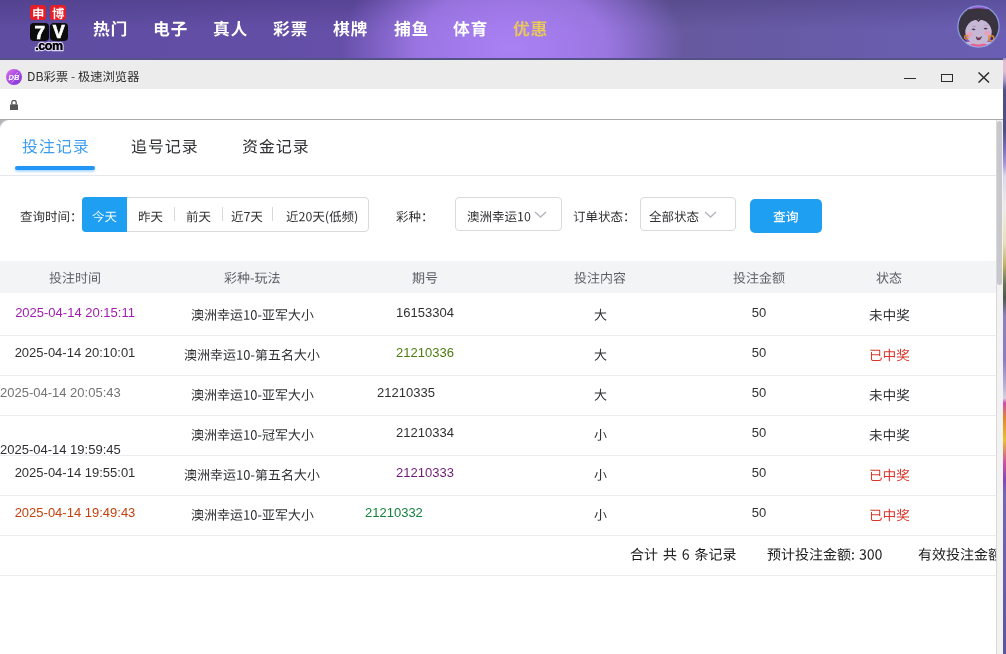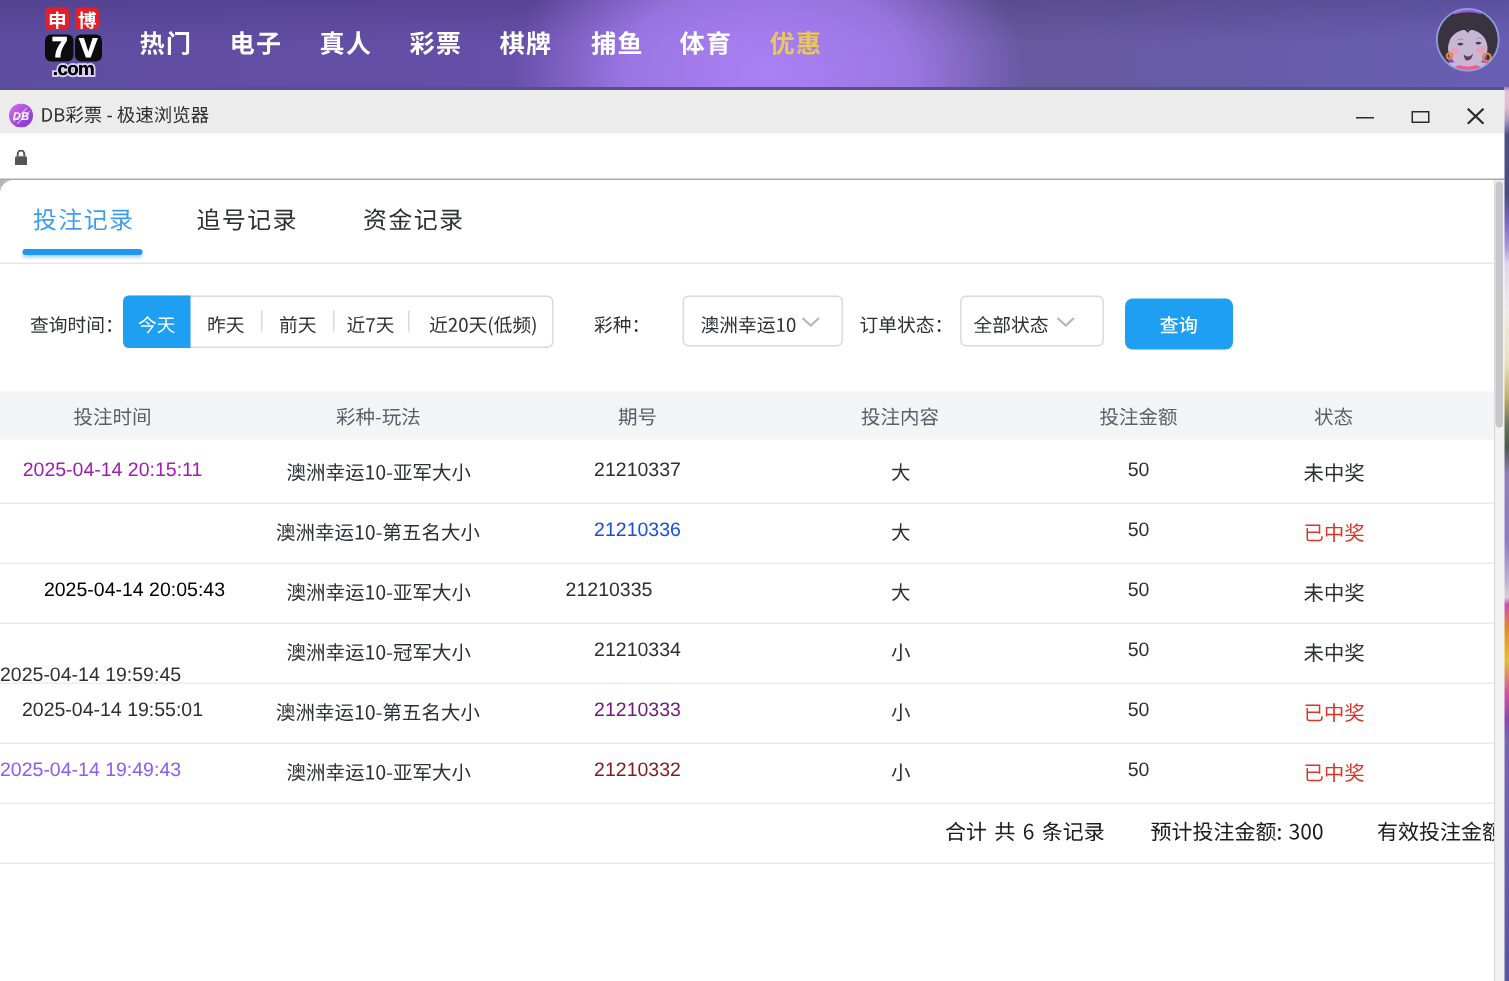--- a/index.html
+++ b/index.html
@@ -259,56 +259,58 @@
         </svg>
       </div>
       <div style="position:absolute;left:0px;top:184.8px;width:150px;height:20px;line-height:20px;
 text-align:center;font:13px 'Liberation Sans',sans-serif;color:#a21caf">2025-04-14 20:15:11</div>
       <div style="position:absolute;left:190.5px;top:188.3px">
         <svg width="122.9" height="13" viewBox="0 0 122.9 13" style="overflow:visible;display:block">
           <path d="M5.8 3.5C6.1 3.9 6.5 4.5 6.7 4.8L7.3 4.5C7.1 4.2 6.8 3.6 6.4 3.2ZM9.4 3.2C9.3 3.6 8.9 4.2 8.7 4.6L9.2 4.8C9.5 4.5 9.8 4 10.1 3.5ZM8.5 6.1C8.9 6.6 9.5 7.2 9.8 7.6L10.3 7.2C10 6.8 9.4 6.2 9 5.7ZM1.1 1.6C1.8 2 2.7 2.6 3.2 3L3.8 2.2C3.3 1.9 2.4 1.3 1.7 0.9ZM0.5 5.1C1.2 5.5 2.2 6.1 2.7 6.4L3.2 5.7C2.7 5.3 1.8 4.8 1.1 4.4ZM0.8 12 1.7 12.6C2.2 11.4 2.9 9.8 3.4 8.4L2.7 7.9C2.1 9.3 1.3 11 0.8 12ZM7.6 3.1V5H5.6V5.7H7.1C6.7 6.2 6.1 6.8 5.5 7.1C5.7 7.2 5.8 7.5 5.9 7.7C6.5 7.3 7.2 6.7 7.6 6.1V7.7H8.3V5.7H10.5V5H8.3V3.1ZM7.5 0.8C7.4 1.1 7.3 1.6 7.1 2.1H4.3V8.5H5.2V2.9H10.9V8.4H11.8V2.1H8.1L8.6 1ZM7.5 8.3C7.5 8.5 7.5 8.8 7.4 9H3.6V9.9H7.1C6.6 10.9 5.6 11.6 3.4 11.9C3.5 12.1 3.8 12.5 3.9 12.8C6.2 12.3 7.4 11.5 8 10.2C8.7 11.6 10 12.4 12 12.7C12.1 12.5 12.4 12.1 12.6 11.9C10.7 11.7 9.4 11 8.7 9.9H12.3V9H8.4C8.4 8.8 8.4 8.5 8.5 8.3Z M18.4 1.1V5.6C18.4 8 18.2 10.3 16.6 12.2C16.8 12.3 17.2 12.6 17.4 12.7C19.1 10.7 19.3 8.2 19.3 5.6V1.1ZM17.3 4.5C17.1 5.5 16.8 6.8 16.3 7.6L17 8C17.6 7.2 17.9 5.8 18.1 4.7ZM19.3 4.9C19.7 5.8 20.1 7 20.2 7.8L20.9 7.5C20.8 6.7 20.5 5.5 20 4.7ZM14.1 1.6C14.8 2 15.7 2.6 16.2 3.1L16.8 2.3C16.3 1.9 15.3 1.3 14.6 0.9ZM13.5 5.1C14.2 5.5 15.2 6.1 15.7 6.4L16.3 5.7C15.8 5.3 14.8 4.8 14 4.4ZM13.8 12.1 14.6 12.6C15.2 11.4 15.9 9.8 16.3 8.4L15.6 7.9C15 9.4 14.3 11.1 13.8 12.1ZM23.9 1.1V7.1C23.7 6.3 23.2 5.2 22.7 4.4L22 4.7V1.3H21.1V12.5H22V4.9C22.6 5.8 23.1 7 23.3 7.8L23.9 7.5V12.7H24.9V1.1Z M27.7 7.3V8.1H32V9.7H27V10.5H32V12.8H33V10.5H38V9.7H33V8.1H37.4V7.3H35C35.4 6.8 35.7 6.2 36 5.7L35 5.4C34.8 5.9 34.4 6.7 34.1 7.3H30.2L30.9 7C30.7 6.6 30.4 5.9 30.1 5.4H38.4V4.5H33V3H37V2.2H33V0.8H32V2.2H28V3H32V4.5H26.6V5.4H30L29.1 5.6C29.4 6.1 29.7 6.8 29.9 7.3Z M43.9 1.6V2.5H50.5V1.6ZM39.9 2.1C40.7 2.6 41.7 3.4 42.2 3.8L42.9 3.1C42.3 2.7 41.3 2 40.5 1.5ZM43.9 10.2C44.3 10 44.8 9.9 49.7 9.5L50.2 10.5L51.1 10C50.6 9 49.6 7.3 48.8 6.1L47.9 6.5C48.4 7.1 48.8 7.9 49.3 8.7L45 9C45.7 8 46.3 6.7 46.9 5.5H51.4V4.6H43.1V5.5H45.7C45.2 6.8 44.5 8.1 44.3 8.4C44 8.8 43.8 9.1 43.5 9.2C43.7 9.4 43.8 9.9 43.9 10.2ZM42.3 5.3H39.5V6.2H41.3V10.4C40.8 10.6 40.1 11.2 39.5 11.9L40.2 12.8C40.8 11.9 41.5 11.2 41.9 11.2C42.2 11.2 42.6 11.6 43.2 11.9C44.1 12.5 45.2 12.6 46.8 12.6C48.2 12.6 50.4 12.6 51.3 12.5C51.3 12.2 51.4 11.7 51.6 11.4C50.2 11.6 48.3 11.7 46.8 11.7C45.3 11.7 44.2 11.6 43.4 11C42.9 10.7 42.5 10.5 42.3 10.3Z M53.1 11.7H58.4V10.7H56.5V2.2H55.5C55 2.5 54.4 2.7 53.6 2.8V3.6H55.3V10.7H53.1Z M62.8 11.9C64.6 11.9 65.8 10.2 65.8 6.9C65.8 3.6 64.6 2 62.8 2C61 2 59.9 3.6 59.9 6.9C59.9 10.2 61 11.9 62.8 11.9ZM62.8 10.9C61.8 10.9 61 9.7 61 6.9C61 4.1 61.8 2.9 62.8 2.9C63.9 2.9 64.6 4.1 64.6 6.9C64.6 9.7 63.9 10.9 62.8 10.9Z M67 8.5H70.4V7.6H67Z M81.8 4.4C81.4 5.7 80.5 7.5 79.8 8.7L80.7 9C81.4 7.9 82.2 6.2 82.8 4.7ZM72 4.7C72.7 6.1 73.5 8 73.8 9.1L74.7 8.7C74.3 7.6 73.6 5.8 72.9 4.4ZM71.9 1.6V2.5H75.3V11H71.5V12H83.4V11H79.4V2.5H83.1V1.6ZM76.3 11V2.5H78.4V11Z M84.9 1.3V4.1H85.9V2.2H95V4.1H96V1.3ZM86.7 8.2C86.8 8.1 87.2 8 88 8H90.4V9.7H84.9V10.6H90.4V12.7H91.4V10.6H96V9.7H91.4V8H95L95 7.2H91.4V5.7H90.4V7.2H87.6C88.1 6.5 88.5 5.8 88.9 5H94.6V4.2H89.3C89.5 3.7 89.6 3.3 89.8 2.9L88.8 2.6C88.6 3.1 88.4 3.7 88.2 4.2H86.3V5H87.8C87.5 5.7 87.2 6.2 87.1 6.5C86.8 6.9 86.6 7.2 86.3 7.3C86.5 7.6 86.6 8 86.7 8.2Z M102.9 0.8C102.9 1.8 102.9 3.1 102.7 4.5H97.7V5.5H102.6C102 8 100.8 10.5 97.5 11.9C97.8 12.1 98.1 12.5 98.2 12.7C101.4 11.3 102.8 8.8 103.5 6.3C104.5 9.2 106.1 11.5 108.7 12.7C108.8 12.4 109.1 12 109.4 11.8C106.9 10.8 105.2 8.4 104.3 5.5H109.2V4.5H103.8C104 3.1 104 1.8 104 0.8Z M116 1V11.4C116 11.6 115.9 11.7 115.6 11.7C115.3 11.8 114.4 11.8 113.5 11.7C113.6 12 113.8 12.5 113.9 12.7C115.1 12.8 115.9 12.7 116.4 12.6C116.8 12.4 117 12.1 117 11.4V1ZM119.1 4.3C120.2 6.1 121.3 8.6 121.6 10.1L122.6 9.7C122.3 8.1 121.2 5.7 120 3.9ZM112.6 4C112.2 5.8 111.5 8 110.4 9.4C110.6 9.5 111.1 9.7 111.3 9.9C112.5 8.5 113.2 6.1 113.7 4.2Z" fill="#2f3033"></path>
         </svg>
       </div>
       <div style="position:absolute;left:365px;top:184.8px;width:120px;height:20px;line-height:20px;
-text-align:center;font:13px 'Liberation Sans',sans-serif;color:#2f3033">21210337</div>
+text-align:center;font:13px 'Liberation Sans',sans-serif;color:#2f3033">16153304</div>
       <div style="position:absolute;left:593.5px;top:188.3px">
         <svg width="13.0" height="13" viewBox="0 0 13.0 13" style="overflow:visible;display:block">
           <path d="M6 0.8C6 1.8 6 3.1 5.8 4.5H0.8V5.5H5.6C5.1 8 3.8 10.5 0.6 11.9C0.8 12.1 1.1 12.5 1.3 12.7C4.5 11.3 5.9 8.8 6.5 6.3C7.5 9.2 9.2 11.5 11.7 12.7C11.9 12.4 12.2 12 12.5 11.8C9.9 10.8 8.2 8.4 7.3 5.5H12.2V4.5H6.8C7 3.1 7 1.8 7 0.8Z" fill="#2f3033"></path>
         </svg>
       </div>
       <div style="position:absolute;left:699px;top:184.8px;width:120px;height:20px;line-height:20px;
 text-align:center;font:13px 'Liberation Sans',sans-serif;color:#2f3033">50</div>
       <div style="position:absolute;left:868.6px;top:188.0px">
         <svg width="40.8" height="13.6" viewBox="0 0 40.8 13.6" style="overflow:visible;display:block">
           <path d="M6.2 0.8V3H1.8V4.1H6.2V6.4H0.8V7.4H5.7C4.4 9.2 2.4 10.9 0.5 11.7C0.7 11.9 1 12.3 1.2 12.6C3 11.6 4.9 10 6.2 8.2V13.3H7.3V8.2C8.6 10 10.6 11.7 12.4 12.6C12.6 12.3 12.9 11.9 13.1 11.7C11.2 10.9 9.2 9.2 7.9 7.4H12.8V6.4H7.3V4.1H11.9V3H7.3V0.8Z M19.8 0.8V3.3H14.9V9.7H15.9V8.9H19.8V13.3H20.9V8.9H24.8V9.6H25.9V3.3H20.9V0.8ZM15.9 7.9V4.2H19.8V7.9ZM24.8 7.9H20.9V4.2H24.8Z M28.2 1.9C28.7 2.6 29.3 3.5 29.5 4.1L30.3 3.6C30.1 3 29.5 2.2 29 1.5ZM33.5 7.5C33.5 7.8 33.4 8.2 33.3 8.5H28V9.4H33C32.4 10.9 31.1 12 27.8 12.5C28 12.7 28.2 13.1 28.3 13.3C31.7 12.7 33.2 11.6 34 9.8C35 11.8 36.9 12.8 39.6 13.2C39.8 13 40 12.6 40.3 12.3C37.5 12 35.7 11.2 34.8 9.4H40V8.5H34.4C34.5 8.2 34.5 7.8 34.6 7.5ZM27.8 5.8 28.3 6.7C29.1 6.3 30 5.8 31 5.2V7.5H32V0.8H31V4.3C29.8 4.9 28.6 5.5 27.8 5.8ZM35.3 0.8C34.8 1.8 33.7 2.9 32.5 3.5C32.7 3.7 33 4.1 33.1 4.3C33.8 3.9 34.4 3.4 35 2.8H38.8C38.3 3.8 37.6 4.6 36.7 5.2C36.2 4.7 35.5 4 35 3.5L34.2 4C34.8 4.5 35.4 5.1 35.8 5.6C34.8 6.1 33.6 6.4 32.3 6.6C32.5 6.8 32.8 7.2 32.9 7.5C36.2 6.9 39 5.5 40.1 2.2L39.5 1.9L39.3 2H35.7C36 1.7 36.1 1.4 36.3 1.1Z" fill="#2f3033"></path>
         </svg>
       </div>
       <div style="position:absolute;left:0;top:214.8px;width:996px;height:1px;background:#ebebf0"></div>
+      <div style="position:absolute;left:0px;top:224.8px;width:150px;height:20px;line-height:20px;
+text-align:center;font:13px 'Liberation Sans',sans-serif;color:#2f3033">2025-04-14 20:10:01</div>
       <div style="position:absolute;left:184.0px;top:228.3px">
         <svg width="135.9" height="13" viewBox="0 0 135.9 13" style="overflow:visible;display:block">
           <path d="M5.8 3.5C6.1 3.9 6.5 4.5 6.7 4.8L7.3 4.5C7.1 4.2 6.8 3.6 6.4 3.2ZM9.4 3.2C9.3 3.6 8.9 4.2 8.7 4.6L9.2 4.8C9.5 4.5 9.8 4 10.1 3.5ZM8.5 6.1C8.9 6.6 9.5 7.2 9.8 7.6L10.3 7.2C10 6.8 9.4 6.2 9 5.7ZM1.1 1.6C1.8 2 2.7 2.6 3.2 3L3.8 2.2C3.3 1.9 2.4 1.3 1.7 0.9ZM0.5 5.1C1.2 5.5 2.2 6.1 2.7 6.4L3.2 5.7C2.7 5.3 1.8 4.8 1.1 4.4ZM0.8 12 1.7 12.6C2.2 11.4 2.9 9.8 3.4 8.4L2.7 7.9C2.1 9.3 1.3 11 0.8 12ZM7.6 3.1V5H5.6V5.7H7.1C6.7 6.2 6.1 6.8 5.5 7.1C5.7 7.2 5.8 7.5 5.9 7.7C6.5 7.3 7.2 6.7 7.6 6.1V7.7H8.3V5.7H10.5V5H8.3V3.1ZM7.5 0.8C7.4 1.1 7.3 1.6 7.1 2.1H4.3V8.5H5.2V2.9H10.9V8.4H11.8V2.1H8.1L8.6 1ZM7.5 8.3C7.5 8.5 7.5 8.8 7.4 9H3.6V9.9H7.1C6.6 10.9 5.6 11.6 3.4 11.9C3.5 12.1 3.8 12.5 3.9 12.8C6.2 12.3 7.4 11.5 8 10.2C8.7 11.6 10 12.4 12 12.7C12.1 12.5 12.4 12.1 12.6 11.9C10.7 11.7 9.4 11 8.7 9.9H12.3V9H8.4C8.4 8.8 8.4 8.5 8.5 8.3Z M18.4 1.1V5.6C18.4 8 18.2 10.3 16.6 12.2C16.8 12.3 17.2 12.6 17.4 12.7C19.1 10.7 19.3 8.2 19.3 5.6V1.1ZM17.3 4.5C17.1 5.5 16.8 6.8 16.3 7.6L17 8C17.6 7.2 17.9 5.8 18.1 4.7ZM19.3 4.9C19.7 5.8 20.1 7 20.2 7.8L20.9 7.5C20.8 6.7 20.5 5.5 20 4.7ZM14.1 1.6C14.8 2 15.7 2.6 16.2 3.1L16.8 2.3C16.3 1.9 15.3 1.3 14.6 0.9ZM13.5 5.1C14.2 5.5 15.2 6.1 15.7 6.4L16.3 5.7C15.8 5.3 14.8 4.8 14 4.4ZM13.8 12.1 14.6 12.6C15.2 11.4 15.9 9.8 16.3 8.4L15.6 7.9C15 9.4 14.3 11.1 13.8 12.1ZM23.9 1.1V7.1C23.7 6.3 23.2 5.2 22.7 4.4L22 4.7V1.3H21.1V12.5H22V4.9C22.6 5.8 23.1 7 23.3 7.8L23.9 7.5V12.7H24.9V1.1Z M27.7 7.3V8.1H32V9.7H27V10.5H32V12.8H33V10.5H38V9.7H33V8.1H37.4V7.3H35C35.4 6.8 35.7 6.2 36 5.7L35 5.4C34.8 5.9 34.4 6.7 34.1 7.3H30.2L30.9 7C30.7 6.6 30.4 5.9 30.1 5.4H38.4V4.5H33V3H37V2.2H33V0.8H32V2.2H28V3H32V4.5H26.6V5.4H30L29.1 5.6C29.4 6.1 29.7 6.8 29.9 7.3Z M43.9 1.6V2.5H50.5V1.6ZM39.9 2.1C40.7 2.6 41.7 3.4 42.2 3.8L42.9 3.1C42.3 2.7 41.3 2 40.5 1.5ZM43.9 10.2C44.3 10 44.8 9.9 49.7 9.5L50.2 10.5L51.1 10C50.6 9 49.6 7.3 48.8 6.1L47.9 6.5C48.4 7.1 48.8 7.9 49.3 8.7L45 9C45.7 8 46.3 6.7 46.9 5.5H51.4V4.6H43.1V5.5H45.7C45.2 6.8 44.5 8.1 44.3 8.4C44 8.8 43.8 9.1 43.5 9.2C43.7 9.4 43.8 9.9 43.9 10.2ZM42.3 5.3H39.5V6.2H41.3V10.4C40.8 10.6 40.1 11.2 39.5 11.9L40.2 12.8C40.8 11.9 41.5 11.2 41.9 11.2C42.2 11.2 42.6 11.6 43.2 11.9C44.1 12.5 45.2 12.6 46.8 12.6C48.2 12.6 50.4 12.6 51.3 12.5C51.3 12.2 51.4 11.7 51.6 11.4C50.2 11.6 48.3 11.7 46.8 11.7C45.3 11.7 44.2 11.6 43.4 11C42.9 10.7 42.5 10.5 42.3 10.3Z M53.1 11.7H58.4V10.7H56.5V2.2H55.5C55 2.5 54.4 2.7 53.6 2.8V3.6H55.3V10.7H53.1Z M62.8 11.9C64.6 11.9 65.8 10.2 65.8 6.9C65.8 3.6 64.6 2 62.8 2C61 2 59.9 3.6 59.9 6.9C59.9 10.2 61 11.9 62.8 11.9ZM62.8 10.9C61.8 10.9 61 9.7 61 6.9C61 4.1 61.8 2.9 62.8 2.9C63.9 2.9 64.6 4.1 64.6 6.9C64.6 9.7 63.9 10.9 62.8 10.9Z M67 8.5H70.4V7.6H67Z M73.1 6.5C73 7.4 72.8 8.6 72.6 9.4H76.1C75 10.5 73.4 11.5 71.9 12C72.1 12.2 72.3 12.5 72.5 12.8C74 12.1 75.7 11 76.9 9.7V12.7H77.8V9.4H81.6C81.5 10.5 81.3 11.1 81.2 11.2C81.1 11.3 80.9 11.3 80.7 11.3C80.5 11.3 79.8 11.3 79.2 11.3C79.4 11.5 79.5 11.9 79.5 12.2C80.2 12.2 80.8 12.2 81.1 12.2C81.5 12.2 81.7 12.1 82 11.9C82.3 11.5 82.5 10.7 82.6 8.9C82.7 8.8 82.7 8.5 82.7 8.5H77.8V7.3H82.2V4.4H72.6V5.3H76.9V6.5ZM73.9 7.3H76.9V8.5H73.8ZM77.8 5.3H81.3V6.5H77.8ZM73.7 0.7C73.2 2 72.5 3.1 71.5 3.9C71.8 4 72.2 4.3 72.4 4.4C72.9 3.9 73.3 3.3 73.7 2.7H74.5C74.7 3.2 75 3.8 75.1 4.2L76 3.9C75.9 3.6 75.7 3.1 75.4 2.7H77.5V1.9H74.2C74.3 1.6 74.5 1.3 74.6 0.9ZM78.7 0.7C78.4 1.9 77.8 3.1 77 3.8C77.2 3.9 77.6 4.2 77.8 4.3C78.2 3.9 78.6 3.3 79 2.7H79.8C80.3 3.2 80.7 3.8 80.9 4.2L81.7 3.9C81.5 3.5 81.2 3.1 80.9 2.7H83.3V1.9H79.3C79.4 1.6 79.6 1.3 79.7 0.9Z M86.2 5.8V6.8H88.7C88.4 8.3 88.1 9.9 87.9 11.1H84.7V12H96.2V11.1H93.6C93.8 9.4 94 7.3 94.1 5.9L93.3 5.8L93.1 5.8H89.8L90.3 3H95.3V2H85.5V3H89.2C89.1 3.9 89 4.9 88.8 5.8ZM88.9 11.1C89.2 9.9 89.4 8.4 89.7 6.8H93C92.9 8 92.7 9.7 92.6 11.1Z M100.4 4.8C101 5.3 101.8 5.9 102.4 6.4C100.8 7.2 99.2 7.8 97.6 8.2C97.7 8.4 98 8.8 98.1 9C98.8 8.9 99.5 8.7 100.2 8.4V12.7H101.2V12.1H107V12.7H108V7.3H102.8C105 6.1 106.8 4.5 107.9 2.4L107.3 2L107.1 2.1H102.5C102.8 1.7 103.1 1.3 103.3 1L102.2 0.7C101.5 2 100 3.4 97.8 4.4C98.1 4.6 98.4 5 98.5 5.2C99.8 4.6 100.8 3.8 101.6 3H106.5C105.7 4.1 104.6 5.1 103.3 5.9C102.7 5.4 101.8 4.7 101.1 4.3ZM107 11.2H101.2V8.2H107Z M115.9 0.8C115.9 1.8 115.9 3.1 115.7 4.5H110.7V5.5H115.6C115 8 113.8 10.5 110.5 11.9C110.8 12.1 111.1 12.5 111.2 12.7C114.4 11.3 115.8 8.8 116.5 6.3C117.5 9.2 119.1 11.5 121.7 12.7C121.8 12.4 122.1 12 122.4 11.8C119.9 10.8 118.2 8.4 117.3 5.5H122.2V4.5H116.8C117 3.1 117 1.8 117 0.8Z M129 1V11.4C129 11.6 128.9 11.7 128.6 11.7C128.3 11.8 127.4 11.8 126.5 11.7C126.6 12 126.8 12.5 126.9 12.7C128.1 12.8 128.9 12.7 129.4 12.6C129.8 12.4 130 12.1 130 11.4V1ZM132.1 4.3C133.2 6.1 134.3 8.6 134.6 10.1L135.6 9.7C135.3 8.1 134.2 5.7 133 3.9ZM125.6 4C125.2 5.8 124.5 8 123.4 9.4C123.6 9.5 124.1 9.7 124.3 9.9C125.5 8.5 126.2 6.1 126.7 4.2Z" fill="#2f3033"></path>
         </svg>
       </div>
       <div style="position:absolute;left:365px;top:224.8px;width:120px;height:20px;line-height:20px;
-text-align:center;font:13px 'Liberation Sans',sans-serif;color:#1d4ed8">21210336</div>
+text-align:center;font:13px 'Liberation Sans',sans-serif;color:#4d7c0f">21210336</div>
       <div style="position:absolute;left:593.5px;top:228.3px">
         <svg width="13.0" height="13" viewBox="0 0 13.0 13" style="overflow:visible;display:block">
           <path d="M6 0.8C6 1.8 6 3.1 5.8 4.5H0.8V5.5H5.6C5.1 8 3.8 10.5 0.6 11.9C0.8 12.1 1.1 12.5 1.3 12.7C4.5 11.3 5.9 8.8 6.5 6.3C7.5 9.2 9.2 11.5 11.7 12.7C11.9 12.4 12.2 12 12.5 11.8C9.9 10.8 8.2 8.4 7.3 5.5H12.2V4.5H6.8C7 3.1 7 1.8 7 0.8Z" fill="#2f3033"></path>
         </svg>
       </div>
       <div style="position:absolute;left:699px;top:224.8px;width:120px;height:20px;line-height:20px;
 text-align:center;font:13px 'Liberation Sans',sans-serif;color:#2f3033">50</div>
       <div style="position:absolute;left:868.6px;top:228.0px">
         <svg width="40.8" height="13.6" viewBox="0 0 40.8 13.6" style="overflow:visible;display:block">
           <path d="M1.3 1.7V2.7H10.2V6.3H3V4H2V10.9C2 12.5 2.7 12.9 4.9 12.9C5.4 12.9 9.5 12.9 10 12.9C12.2 12.9 12.7 12.2 12.9 9.7C12.6 9.6 12.2 9.5 11.9 9.3C11.7 11.5 11.5 11.9 10 11.9C9.1 11.9 5.5 11.9 4.8 11.9C3.3 11.9 3 11.7 3 10.9V7.3H10.2V7.9H11.2V1.7Z M19.8 0.8V3.3H14.9V9.7H15.9V8.9H19.8V13.3H20.9V8.9H24.8V9.6H25.9V3.3H20.9V0.8ZM15.9 7.9V4.2H19.8V7.9ZM24.8 7.9H20.9V4.2H24.8Z M28.2 1.9C28.7 2.6 29.3 3.5 29.5 4.1L30.3 3.6C30.1 3 29.5 2.2 29 1.5ZM33.5 7.5C33.5 7.8 33.4 8.2 33.3 8.5H28V9.4H33C32.4 10.9 31.1 12 27.8 12.5C28 12.7 28.2 13.1 28.3 13.3C31.7 12.7 33.2 11.6 34 9.8C35 11.8 36.9 12.8 39.6 13.2C39.8 13 40 12.6 40.3 12.3C37.5 12 35.7 11.2 34.8 9.4H40V8.5H34.4C34.5 8.2 34.5 7.8 34.6 7.5ZM27.8 5.8 28.3 6.7C29.1 6.3 30 5.8 31 5.2V7.5H32V0.8H31V4.3C29.8 4.9 28.6 5.5 27.8 5.8ZM35.3 0.8C34.8 1.8 33.7 2.9 32.5 3.5C32.7 3.7 33 4.1 33.1 4.3C33.8 3.9 34.4 3.4 35 2.8H38.8C38.3 3.8 37.6 4.6 36.7 5.2C36.2 4.7 35.5 4 35 3.5L34.2 4C34.8 4.5 35.4 5.1 35.8 5.6C34.8 6.1 33.6 6.4 32.3 6.6C32.5 6.8 32.8 7.2 32.9 7.5C36.2 6.9 39 5.5 40.1 2.2L39.5 1.9L39.3 2H35.7C36 1.7 36.1 1.4 36.3 1.1Z" fill="#dc3428"></path>
         </svg>
       </div>
       <div style="position:absolute;left:0;top:254.8px;width:996px;height:1px;background:#ebebf0"></div>
       <div style="position:absolute;left:0px;top:264.8px;width:150px;height:20px;line-height:20px;
-text-align:right;font:13px 'Liberation Sans',sans-serif;color:#000000">2025-04-14 20:05:43</div>
+text-align:left;font:13px 'Liberation Sans',sans-serif;color:#737373">2025-04-14 20:05:43</div>
       <div style="position:absolute;left:190.5px;top:268.3px">
         <svg width="122.9" height="13" viewBox="0 0 122.9 13" style="overflow:visible;display:block">
           <path d="M5.8 3.5C6.1 3.9 6.5 4.5 6.7 4.8L7.3 4.5C7.1 4.2 6.8 3.6 6.4 3.2ZM9.4 3.2C9.3 3.6 8.9 4.2 8.7 4.6L9.2 4.8C9.5 4.5 9.8 4 10.1 3.5ZM8.5 6.1C8.9 6.6 9.5 7.2 9.8 7.6L10.3 7.2C10 6.8 9.4 6.2 9 5.7ZM1.1 1.6C1.8 2 2.7 2.6 3.2 3L3.8 2.2C3.3 1.9 2.4 1.3 1.7 0.9ZM0.5 5.1C1.2 5.5 2.2 6.1 2.7 6.4L3.2 5.7C2.7 5.3 1.8 4.8 1.1 4.4ZM0.8 12 1.7 12.6C2.2 11.4 2.9 9.8 3.4 8.4L2.7 7.9C2.1 9.3 1.3 11 0.8 12ZM7.6 3.1V5H5.6V5.7H7.1C6.7 6.2 6.1 6.8 5.5 7.1C5.7 7.2 5.8 7.5 5.9 7.7C6.5 7.3 7.2 6.7 7.6 6.1V7.7H8.3V5.7H10.5V5H8.3V3.1ZM7.5 0.8C7.4 1.1 7.3 1.6 7.1 2.1H4.3V8.5H5.2V2.9H10.9V8.4H11.8V2.1H8.1L8.6 1ZM7.5 8.3C7.5 8.5 7.5 8.8 7.4 9H3.6V9.9H7.1C6.6 10.9 5.6 11.6 3.4 11.9C3.5 12.1 3.8 12.5 3.9 12.8C6.2 12.3 7.4 11.5 8 10.2C8.7 11.6 10 12.4 12 12.7C12.1 12.5 12.4 12.1 12.6 11.9C10.7 11.7 9.4 11 8.7 9.9H12.3V9H8.4C8.4 8.8 8.4 8.5 8.5 8.3Z M18.4 1.1V5.6C18.4 8 18.2 10.3 16.6 12.2C16.8 12.3 17.2 12.6 17.4 12.7C19.1 10.7 19.3 8.2 19.3 5.6V1.1ZM17.3 4.5C17.1 5.5 16.8 6.8 16.3 7.6L17 8C17.6 7.2 17.9 5.8 18.1 4.7ZM19.3 4.9C19.7 5.8 20.1 7 20.2 7.8L20.9 7.5C20.8 6.7 20.5 5.5 20 4.7ZM14.1 1.6C14.8 2 15.7 2.6 16.2 3.1L16.8 2.3C16.3 1.9 15.3 1.3 14.6 0.9ZM13.5 5.1C14.2 5.5 15.2 6.1 15.7 6.4L16.3 5.7C15.8 5.3 14.8 4.8 14 4.4ZM13.8 12.1 14.6 12.6C15.2 11.4 15.9 9.8 16.3 8.4L15.6 7.9C15 9.4 14.3 11.1 13.8 12.1ZM23.9 1.1V7.1C23.7 6.3 23.2 5.2 22.7 4.4L22 4.7V1.3H21.1V12.5H22V4.9C22.6 5.8 23.1 7 23.3 7.8L23.9 7.5V12.7H24.9V1.1Z M27.7 7.3V8.1H32V9.7H27V10.5H32V12.8H33V10.5H38V9.7H33V8.1H37.4V7.3H35C35.4 6.8 35.7 6.2 36 5.7L35 5.4C34.8 5.9 34.4 6.7 34.1 7.3H30.2L30.9 7C30.7 6.6 30.4 5.9 30.1 5.4H38.4V4.5H33V3H37V2.2H33V0.8H32V2.2H28V3H32V4.5H26.6V5.4H30L29.1 5.6C29.4 6.1 29.7 6.8 29.9 7.3Z M43.9 1.6V2.5H50.5V1.6ZM39.9 2.1C40.7 2.6 41.7 3.4 42.2 3.8L42.9 3.1C42.3 2.7 41.3 2 40.5 1.5ZM43.9 10.2C44.3 10 44.8 9.9 49.7 9.5L50.2 10.5L51.1 10C50.6 9 49.6 7.3 48.8 6.1L47.9 6.5C48.4 7.1 48.8 7.9 49.3 8.7L45 9C45.7 8 46.3 6.7 46.9 5.5H51.4V4.6H43.1V5.5H45.7C45.2 6.8 44.5 8.1 44.3 8.4C44 8.8 43.8 9.1 43.5 9.2C43.7 9.4 43.8 9.9 43.9 10.2ZM42.3 5.3H39.5V6.2H41.3V10.4C40.8 10.6 40.1 11.2 39.5 11.9L40.2 12.8C40.8 11.9 41.5 11.2 41.9 11.2C42.2 11.2 42.6 11.6 43.2 11.9C44.1 12.5 45.2 12.6 46.8 12.6C48.2 12.6 50.4 12.6 51.3 12.5C51.3 12.2 51.4 11.7 51.6 11.4C50.2 11.6 48.3 11.7 46.8 11.7C45.3 11.7 44.2 11.6 43.4 11C42.9 10.7 42.5 10.5 42.3 10.3Z M53.1 11.7H58.4V10.7H56.5V2.2H55.5C55 2.5 54.4 2.7 53.6 2.8V3.6H55.3V10.7H53.1Z M62.8 11.9C64.6 11.9 65.8 10.2 65.8 6.9C65.8 3.6 64.6 2 62.8 2C61 2 59.9 3.6 59.9 6.9C59.9 10.2 61 11.9 62.8 11.9ZM62.8 10.9C61.8 10.9 61 9.7 61 6.9C61 4.1 61.8 2.9 62.8 2.9C63.9 2.9 64.6 4.1 64.6 6.9C64.6 9.7 63.9 10.9 62.8 10.9Z M67 8.5H70.4V7.6H67Z M81.8 4.4C81.4 5.7 80.5 7.5 79.8 8.7L80.7 9C81.4 7.9 82.2 6.2 82.8 4.7ZM72 4.7C72.7 6.1 73.5 8 73.8 9.1L74.7 8.7C74.3 7.6 73.6 5.8 72.9 4.4ZM71.9 1.6V2.5H75.3V11H71.5V12H83.4V11H79.4V2.5H83.1V1.6ZM76.3 11V2.5H78.4V11Z M84.9 1.3V4.1H85.9V2.2H95V4.1H96V1.3ZM86.7 8.2C86.8 8.1 87.2 8 88 8H90.4V9.7H84.9V10.6H90.4V12.7H91.4V10.6H96V9.7H91.4V8H95L95 7.2H91.4V5.7H90.4V7.2H87.6C88.1 6.5 88.5 5.8 88.9 5H94.6V4.2H89.3C89.5 3.7 89.6 3.3 89.8 2.9L88.8 2.6C88.6 3.1 88.4 3.7 88.2 4.2H86.3V5H87.8C87.5 5.7 87.2 6.2 87.1 6.5C86.8 6.9 86.6 7.2 86.3 7.3C86.5 7.6 86.6 8 86.7 8.2Z M102.9 0.8C102.9 1.8 102.9 3.1 102.7 4.5H97.7V5.5H102.6C102 8 100.8 10.5 97.5 11.9C97.8 12.1 98.1 12.5 98.2 12.7C101.4 11.3 102.8 8.8 103.5 6.3C104.5 9.2 106.1 11.5 108.7 12.7C108.8 12.4 109.1 12 109.4 11.8C106.9 10.8 105.2 8.4 104.3 5.5H109.2V4.5H103.8C104 3.1 104 1.8 104 0.8Z M116 1V11.4C116 11.6 115.9 11.7 115.6 11.7C115.3 11.8 114.4 11.8 113.5 11.7C113.6 12 113.8 12.5 113.9 12.7C115.1 12.8 115.9 12.7 116.4 12.6C116.8 12.4 117 12.1 117 11.4V1ZM119.1 4.3C120.2 6.1 121.3 8.6 121.6 10.1L122.6 9.7C122.3 8.1 121.2 5.7 120 3.9ZM112.6 4C112.2 5.8 111.5 8 110.4 9.4C110.6 9.5 111.1 9.7 111.3 9.9C112.5 8.5 113.2 6.1 113.7 4.2Z" fill="#2f3033"></path>
         </svg>
       </div>
       <div style="position:absolute;left:346px;top:264.8px;width:120px;height:20px;line-height:20px;
 text-align:center;font:13px 'Liberation Sans',sans-serif;color:#2f3033">21210335</div>
       <div style="position:absolute;left:593.5px;top:268.3px">
         <svg width="13.0" height="13" viewBox="0 0 13.0 13" style="overflow:visible;display:block">
           <path d="M6 0.8C6 1.8 6 3.1 5.8 4.5H0.8V5.5H5.6C5.1 8 3.8 10.5 0.6 11.9C0.8 12.1 1.1 12.5 1.3 12.7C4.5 11.3 5.9 8.8 6.5 6.3C7.5 9.2 9.2 11.5 11.7 12.7C11.9 12.4 12.2 12 12.5 11.8C9.9 10.8 8.2 8.4 7.3 5.5H12.2V4.5H6.8C7 3.1 7 1.8 7 0.8Z" fill="#2f3033"></path>
@@ -360,28 +362,28 @@
       </div>
       <div style="position:absolute;left:699px;top:344.8px;width:120px;height:20px;line-height:20px;
 text-align:center;font:13px 'Liberation Sans',sans-serif;color:#2f3033">50</div>
       <div style="position:absolute;left:868.6px;top:348.0px">
         <svg width="40.8" height="13.6" viewBox="0 0 40.8 13.6" style="overflow:visible;display:block">
           <path d="M1.3 1.7V2.7H10.2V6.3H3V4H2V10.9C2 12.5 2.7 12.9 4.9 12.9C5.4 12.9 9.5 12.9 10 12.9C12.2 12.9 12.7 12.2 12.9 9.7C12.6 9.6 12.2 9.5 11.9 9.3C11.7 11.5 11.5 11.9 10 11.9C9.1 11.9 5.5 11.9 4.8 11.9C3.3 11.9 3 11.7 3 10.9V7.3H10.2V7.9H11.2V1.7Z M19.8 0.8V3.3H14.9V9.7H15.9V8.9H19.8V13.3H20.9V8.9H24.8V9.6H25.9V3.3H20.9V0.8ZM15.9 7.9V4.2H19.8V7.9ZM24.8 7.9H20.9V4.2H24.8Z M28.2 1.9C28.7 2.6 29.3 3.5 29.5 4.1L30.3 3.6C30.1 3 29.5 2.2 29 1.5ZM33.5 7.5C33.5 7.8 33.4 8.2 33.3 8.5H28V9.4H33C32.4 10.9 31.1 12 27.8 12.5C28 12.7 28.2 13.1 28.3 13.3C31.7 12.7 33.2 11.6 34 9.8C35 11.8 36.9 12.8 39.6 13.2C39.8 13 40 12.6 40.3 12.3C37.5 12 35.7 11.2 34.8 9.4H40V8.5H34.4C34.5 8.2 34.5 7.8 34.6 7.5ZM27.8 5.8 28.3 6.7C29.1 6.3 30 5.8 31 5.2V7.5H32V0.8H31V4.3C29.8 4.9 28.6 5.5 27.8 5.8ZM35.3 0.8C34.8 1.8 33.7 2.9 32.5 3.5C32.7 3.7 33 4.1 33.1 4.3C33.8 3.9 34.4 3.4 35 2.8H38.8C38.3 3.8 37.6 4.6 36.7 5.2C36.2 4.7 35.5 4 35 3.5L34.2 4C34.8 4.5 35.4 5.1 35.8 5.6C34.8 6.1 33.6 6.4 32.3 6.6C32.5 6.8 32.8 7.2 32.9 7.5C36.2 6.9 39 5.5 40.1 2.2L39.5 1.9L39.3 2H35.7C36 1.7 36.1 1.4 36.3 1.1Z" fill="#dc3428"></path>
         </svg>
       </div>
       <div style="position:absolute;left:0;top:374.8px;width:996px;height:1px;background:#ebebf0"></div>
       <div style="position:absolute;left:0px;top:384.8px;width:150px;height:20px;line-height:20px;
-font:13px 'Liberation Sans',sans-serif;color:#8b5cf6">2025-04-14 19:49:43</div>
+text-align:center;font:13px 'Liberation Sans',sans-serif;color:#c2410c">2025-04-14 19:49:43</div>
       <div style="position:absolute;left:190.5px;top:388.3px">
         <svg width="122.9" height="13" viewBox="0 0 122.9 13" style="overflow:visible;display:block">
           <path d="M5.8 3.5C6.1 3.9 6.5 4.5 6.7 4.8L7.3 4.5C7.1 4.2 6.8 3.6 6.4 3.2ZM9.4 3.2C9.3 3.6 8.9 4.2 8.7 4.6L9.2 4.8C9.5 4.5 9.8 4 10.1 3.5ZM8.5 6.1C8.9 6.6 9.5 7.2 9.8 7.6L10.3 7.2C10 6.8 9.4 6.2 9 5.7ZM1.1 1.6C1.8 2 2.7 2.6 3.2 3L3.8 2.2C3.3 1.9 2.4 1.3 1.7 0.9ZM0.5 5.1C1.2 5.5 2.2 6.1 2.7 6.4L3.2 5.7C2.7 5.3 1.8 4.8 1.1 4.4ZM0.8 12 1.7 12.6C2.2 11.4 2.9 9.8 3.4 8.4L2.7 7.9C2.1 9.3 1.3 11 0.8 12ZM7.6 3.1V5H5.6V5.7H7.1C6.7 6.2 6.1 6.8 5.5 7.1C5.7 7.2 5.8 7.5 5.9 7.7C6.5 7.3 7.2 6.7 7.6 6.1V7.7H8.3V5.7H10.5V5H8.3V3.1ZM7.5 0.8C7.4 1.1 7.3 1.6 7.1 2.1H4.3V8.5H5.2V2.9H10.9V8.4H11.8V2.1H8.1L8.6 1ZM7.5 8.3C7.5 8.5 7.5 8.8 7.4 9H3.6V9.9H7.1C6.6 10.9 5.6 11.6 3.4 11.9C3.5 12.1 3.8 12.5 3.9 12.8C6.2 12.3 7.4 11.5 8 10.2C8.7 11.6 10 12.4 12 12.7C12.1 12.5 12.4 12.1 12.6 11.9C10.7 11.7 9.4 11 8.7 9.9H12.3V9H8.4C8.4 8.8 8.4 8.5 8.5 8.3Z M18.4 1.1V5.6C18.4 8 18.2 10.3 16.6 12.2C16.8 12.3 17.2 12.6 17.4 12.7C19.1 10.7 19.3 8.2 19.3 5.6V1.1ZM17.3 4.5C17.1 5.5 16.8 6.8 16.3 7.6L17 8C17.6 7.2 17.9 5.8 18.1 4.7ZM19.3 4.9C19.7 5.8 20.1 7 20.2 7.8L20.9 7.5C20.8 6.7 20.5 5.5 20 4.7ZM14.1 1.6C14.8 2 15.7 2.6 16.2 3.1L16.8 2.3C16.3 1.9 15.3 1.3 14.6 0.9ZM13.5 5.1C14.2 5.5 15.2 6.1 15.7 6.4L16.3 5.7C15.8 5.3 14.8 4.8 14 4.4ZM13.8 12.1 14.6 12.6C15.2 11.4 15.9 9.8 16.3 8.4L15.6 7.9C15 9.4 14.3 11.1 13.8 12.1ZM23.9 1.1V7.1C23.7 6.3 23.2 5.2 22.7 4.4L22 4.7V1.3H21.1V12.5H22V4.9C22.6 5.8 23.1 7 23.3 7.8L23.9 7.5V12.7H24.9V1.1Z M27.7 7.3V8.1H32V9.7H27V10.5H32V12.8H33V10.5H38V9.7H33V8.1H37.4V7.3H35C35.4 6.8 35.7 6.2 36 5.7L35 5.4C34.8 5.9 34.4 6.7 34.1 7.3H30.2L30.9 7C30.7 6.6 30.4 5.9 30.1 5.4H38.4V4.5H33V3H37V2.2H33V0.8H32V2.2H28V3H32V4.5H26.6V5.4H30L29.1 5.6C29.4 6.1 29.7 6.8 29.9 7.3Z M43.9 1.6V2.5H50.5V1.6ZM39.9 2.1C40.7 2.6 41.7 3.4 42.2 3.8L42.9 3.1C42.3 2.7 41.3 2 40.5 1.5ZM43.9 10.2C44.3 10 44.8 9.9 49.7 9.5L50.2 10.5L51.1 10C50.6 9 49.6 7.3 48.8 6.1L47.9 6.5C48.4 7.1 48.8 7.9 49.3 8.7L45 9C45.7 8 46.3 6.7 46.9 5.5H51.4V4.6H43.1V5.5H45.7C45.2 6.8 44.5 8.1 44.3 8.4C44 8.8 43.8 9.1 43.5 9.2C43.7 9.4 43.8 9.9 43.9 10.2ZM42.3 5.3H39.5V6.2H41.3V10.4C40.8 10.6 40.1 11.2 39.5 11.9L40.2 12.8C40.8 11.9 41.5 11.2 41.9 11.2C42.2 11.2 42.6 11.6 43.2 11.9C44.1 12.5 45.2 12.6 46.8 12.6C48.2 12.6 50.4 12.6 51.3 12.5C51.3 12.2 51.4 11.7 51.6 11.4C50.2 11.6 48.3 11.7 46.8 11.7C45.3 11.7 44.2 11.6 43.4 11C42.9 10.7 42.5 10.5 42.3 10.3Z M53.1 11.7H58.4V10.7H56.5V2.2H55.5C55 2.5 54.4 2.7 53.6 2.8V3.6H55.3V10.7H53.1Z M62.8 11.9C64.6 11.9 65.8 10.2 65.8 6.9C65.8 3.6 64.6 2 62.8 2C61 2 59.9 3.6 59.9 6.9C59.9 10.2 61 11.9 62.8 11.9ZM62.8 10.9C61.8 10.9 61 9.7 61 6.9C61 4.1 61.8 2.9 62.8 2.9C63.9 2.9 64.6 4.1 64.6 6.9C64.6 9.7 63.9 10.9 62.8 10.9Z M67 8.5H70.4V7.6H67Z M81.8 4.4C81.4 5.7 80.5 7.5 79.8 8.7L80.7 9C81.4 7.9 82.2 6.2 82.8 4.7ZM72 4.7C72.7 6.1 73.5 8 73.8 9.1L74.7 8.7C74.3 7.6 73.6 5.8 72.9 4.4ZM71.9 1.6V2.5H75.3V11H71.5V12H83.4V11H79.4V2.5H83.1V1.6ZM76.3 11V2.5H78.4V11Z M84.9 1.3V4.1H85.9V2.2H95V4.1H96V1.3ZM86.7 8.2C86.8 8.1 87.2 8 88 8H90.4V9.7H84.9V10.6H90.4V12.7H91.4V10.6H96V9.7H91.4V8H95L95 7.2H91.4V5.7H90.4V7.2H87.6C88.1 6.5 88.5 5.8 88.9 5H94.6V4.2H89.3C89.5 3.7 89.6 3.3 89.8 2.9L88.8 2.6C88.6 3.1 88.4 3.7 88.2 4.2H86.3V5H87.8C87.5 5.7 87.2 6.2 87.1 6.5C86.8 6.9 86.6 7.2 86.3 7.3C86.5 7.6 86.6 8 86.7 8.2Z M102.9 0.8C102.9 1.8 102.9 3.1 102.7 4.5H97.7V5.5H102.6C102 8 100.8 10.5 97.5 11.9C97.8 12.1 98.1 12.5 98.2 12.7C101.4 11.3 102.8 8.8 103.5 6.3C104.5 9.2 106.1 11.5 108.7 12.7C108.8 12.4 109.1 12 109.4 11.8C106.9 10.8 105.2 8.4 104.3 5.5H109.2V4.5H103.8C104 3.1 104 1.8 104 0.8Z M116 1V11.4C116 11.6 115.9 11.7 115.6 11.7C115.3 11.8 114.4 11.8 113.5 11.7C113.6 12 113.8 12.5 113.9 12.7C115.1 12.8 115.9 12.7 116.4 12.6C116.8 12.4 117 12.1 117 11.4V1ZM119.1 4.3C120.2 6.1 121.3 8.6 121.6 10.1L122.6 9.7C122.3 8.1 121.2 5.7 120 3.9ZM112.6 4C112.2 5.8 111.5 8 110.4 9.4C110.6 9.5 111.1 9.7 111.3 9.9C112.5 8.5 113.2 6.1 113.7 4.2Z" fill="#2f3033"></path>
         </svg>
       </div>
       <div style="position:absolute;left:365px;top:384.8px;width:120px;height:20px;line-height:20px;
-text-align:center;font:13px 'Liberation Sans',sans-serif;color:#7f1d1d">21210332</div>
+font:13px 'Liberation Sans',sans-serif;color:#15803d">21210332</div>
       <div style="position:absolute;left:593.5px;top:388.3px">
         <svg width="13.0" height="13" viewBox="0 0 13.0 13" style="overflow:visible;display:block">
           <path d="M6 1V11.4C6 11.6 5.9 11.7 5.7 11.7C5.4 11.8 4.5 11.8 3.5 11.7C3.7 12 3.8 12.5 3.9 12.7C5.1 12.8 5.9 12.7 6.4 12.6C6.9 12.4 7.1 12.1 7.1 11.4V1ZM9.2 4.3C10.3 6.1 11.3 8.6 11.6 10.1L12.7 9.7C12.3 8.1 11.2 5.7 10.1 3.9ZM2.6 4C2.3 5.8 1.6 8 0.4 9.4C0.7 9.5 1.1 9.7 1.3 9.9C2.5 8.5 3.3 6.1 3.7 4.2Z" fill="#2f3033"></path>
         </svg>
       </div>
       <div style="position:absolute;left:699px;top:384.8px;width:120px;height:20px;line-height:20px;
 text-align:center;font:13px 'Liberation Sans',sans-serif;color:#2f3033">50</div>
       <div style="position:absolute;left:868.6px;top:388.0px">
         <svg width="40.8" height="13.6" viewBox="0 0 40.8 13.6" style="overflow:visible;display:block">
           <path d="M1.3 1.7V2.7H10.2V6.3H3V4H2V10.9C2 12.5 2.7 12.9 4.9 12.9C5.4 12.9 9.5 12.9 10 12.9C12.2 12.9 12.7 12.2 12.9 9.7C12.6 9.6 12.2 9.5 11.9 9.3C11.7 11.5 11.5 11.9 10 11.9C9.1 11.9 5.5 11.9 4.8 11.9C3.3 11.9 3 11.7 3 10.9V7.3H10.2V7.9H11.2V1.7Z M19.8 0.8V3.3H14.9V9.7H15.9V8.9H19.8V13.3H20.9V8.9H24.8V9.6H25.9V3.3H20.9V0.8ZM15.9 7.9V4.2H19.8V7.9ZM24.8 7.9H20.9V4.2H24.8Z M28.2 1.9C28.7 2.6 29.3 3.5 29.5 4.1L30.3 3.6C30.1 3 29.5 2.2 29 1.5ZM33.5 7.5C33.5 7.8 33.4 8.2 33.3 8.5H28V9.4H33C32.4 10.9 31.1 12 27.8 12.5C28 12.7 28.2 13.1 28.3 13.3C31.7 12.7 33.2 11.6 34 9.8C35 11.8 36.9 12.8 39.6 13.2C39.8 13 40 12.6 40.3 12.3C37.5 12 35.7 11.2 34.8 9.4H40V8.5H34.4C34.5 8.2 34.5 7.8 34.6 7.5ZM27.8 5.8 28.3 6.7C29.1 6.3 30 5.8 31 5.2V7.5H32V0.8H31V4.3C29.8 4.9 28.6 5.5 27.8 5.8ZM35.3 0.8C34.8 1.8 33.7 2.9 32.5 3.5C32.7 3.7 33 4.1 33.1 4.3C33.8 3.9 34.4 3.4 35 2.8H38.8C38.3 3.8 37.6 4.6 36.7 5.2C36.2 4.7 35.5 4 35 3.5L34.2 4C34.8 4.5 35.4 5.1 35.8 5.6C34.8 6.1 33.6 6.4 32.3 6.6C32.5 6.8 32.8 7.2 32.9 7.5C36.2 6.9 39 5.5 40.1 2.2L39.5 1.9L39.3 2H35.7C36 1.7 36.1 1.4 36.3 1.1Z" fill="#dc3428"></path>

